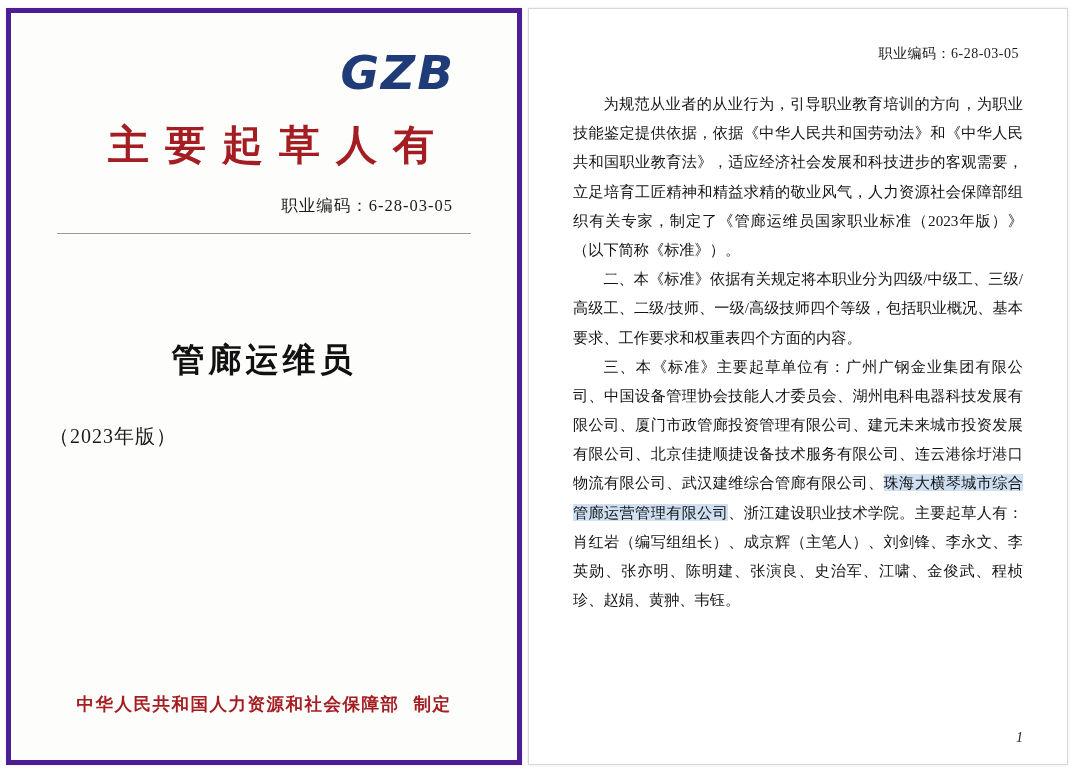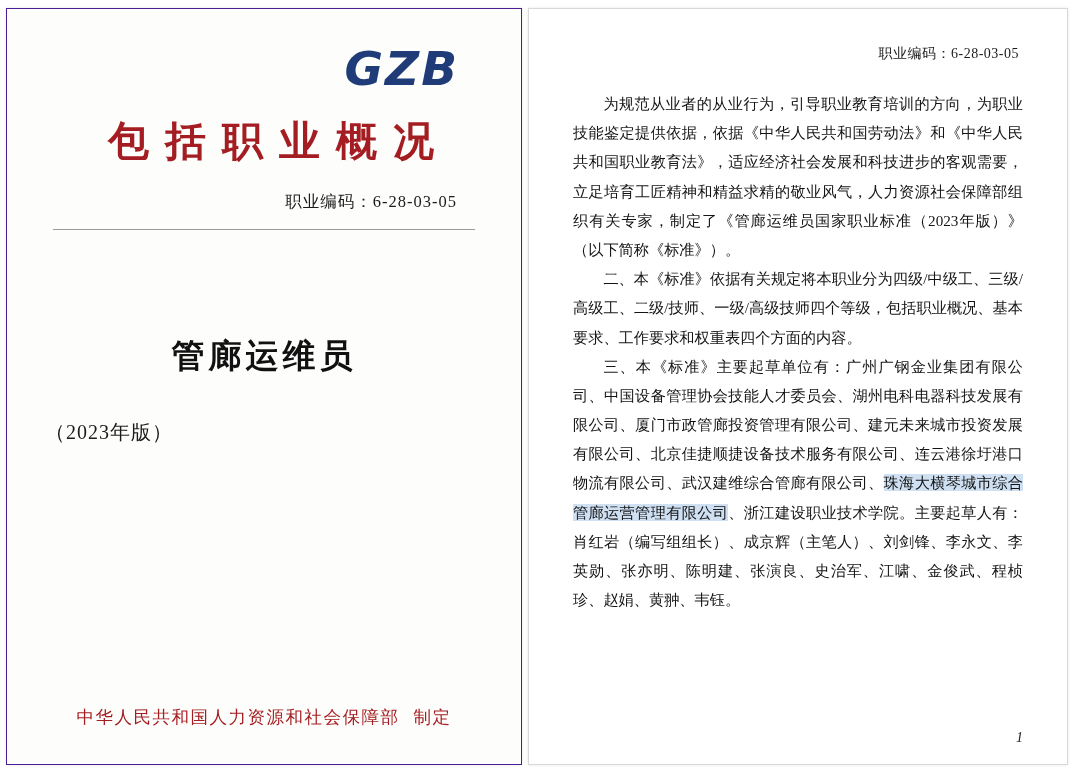--- a/index.html
+++ b/index.html
@@ -22,21 +22,21 @@
     box-sizing: border-box;
   }
 
   
   .cover-page {
     position: relative;
     width: 516px;
     height: 757px;
     margin: 8px 0 8px 6px;
     background: #fdfdfb;
-    border: 1px solid #4c1d95;
+    border: 5px solid #4c1d95;
     box-shadow: 0 0 3px rgba(0,0,0,0.10);
     box-sizing: border-box;
     overflow: hidden;
   }
   .cover-inner {
     position: absolute;
     left: 0; right: 0; top: 0; bottom: 0;
     padding: 26px 38px 18px 38px;
   }
   .gzb-logo {
@@ -85,25 +85,25 @@
   .cover-edition {
     text-align: left;
     color: #1b1b1b;
     font-size: 20px;
     letter-spacing: 1px;
     margin-top: 40px;
   }
   .cover-issuer {
     position: absolute;
     left: 0; right: 0;
-    bottom: 35px;
+    bottom: 44px;
     text-align: center;
     color: #a41d22;
     font-size: 17.5px;
-    font-weight: normal;
+    font-weight: bold;
     letter-spacing: 1.5px;
   }
   .cover-issuer .suffix {
     margin-left: 14px;
   }
 
   
   .text-page {
     position: relative;
     width: 540px;
@@ -171,21 +171,21 @@
 </head>
 <body>
 
 <div class="page-wrap">
 
   <div class="cover-page">
     <div class="cover-inner">
 
       <div class="gzb-logo">GZB</div>
 
-      <div class="cover-title">包括职业概况</div>
+      <div class="cover-title">主要起草人有</div>
 
       <div class="cover-code">职业编码：6-28-03-05</div>
 
       <div class="cover-rule"></div>
 
       <div class="cover-occupation">管廊运维员</div>
 
       <div class="cover-edition">（2023年版）</div>
 
       <div class="cover-issuer">

